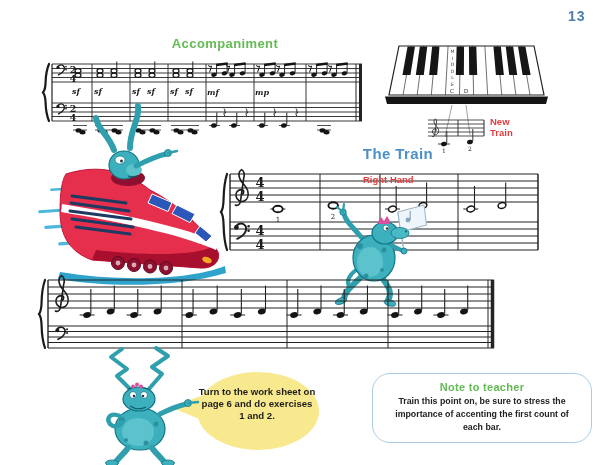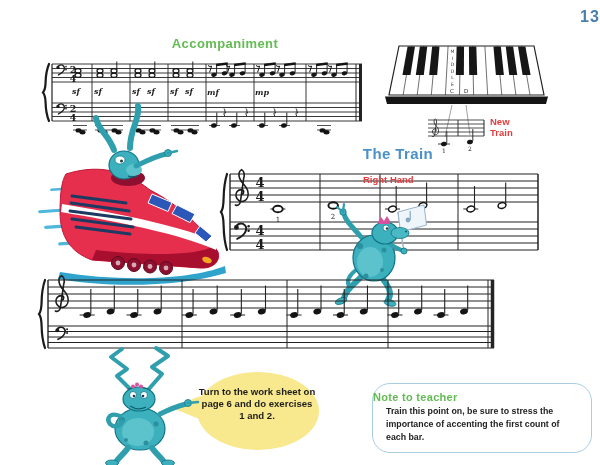--- a/index.html
+++ b/index.html
@@ -1,27 +1,27 @@
 <!DOCTYPE html>
 <html><head>
 <meta charset="utf-8">
 <style>
   html,body{margin:0;padding:0;background:#fff;}
   .page{position:relative;width:600px;height:465px;background:#ffffff;overflow:hidden;
         font-family:"Liberation Sans",sans-serif;}
   .page svg{position:absolute;left:0;top:0;}
   .txt{position:absolute;font-weight:bold;color:#1d1d1b;}
-  .page-num{left:580px;top:8px;font-size:16px;color:#4b7fab;letter-spacing:1px;}
+  .page-num{left:568px;top:8px;font-size:14px;color:#4b7fab;letter-spacing:1px;}
   .accomp-title{left:150px;top:36px;width:150px;text-align:center;font-size:13px;color:#63bb53;letter-spacing:.4px;}
   .train-title{left:330px;top:145px;width:136px;text-align:center;font-size:15px;color:#4b90c8;letter-spacing:.4px;}
   .rh-label{left:363px;top:126px;font-size:9.5px;color:#e23d3f;margin-top:48px;}
   .newnote-label{left:490px;top:117px;width:36px;font-size:9.5px;color:#e23d3f;line-height:1.15;}
   .bubble-text{left:198px;top:386px;width:118px;text-align:center;font-size:9.6px;line-height:1.25;color:#1d1d1b;}
-  .teacher-box{left:372px;top:383px;width:220px;height:70px;border:1.6px solid #a9cde2;border-radius:18px;
-               background:#fff;box-sizing:border-box;text-align:left;position:absolute;}
+  .teacher-box{left:372px;top:373px;width:220px;height:70px;border:1.6px solid #a9cde2;border-radius:18px;
+               background:#fff;box-sizing:border-box;text-align:center;position:absolute;}
   .teacher-title{margin-top:7px;font-size:11px;font-weight:bold;color:#63bb53;letter-spacing:.3px;}
   .teacher-body{margin:2px 13px 0;font-size:8.8px;font-weight:bold;line-height:1.5;color:#222;}
   svg text{font-family:"DejaVu Serif",serif;fill:#1c1c1c;}
   .dyn{font-size:8px;font-style:italic;font-weight:bold;text-anchor:middle;}
   .tsig{font-size:13px;font-weight:bold;text-anchor:middle;}
   .tsig-sm{font-size:9.5px;font-weight:bold;text-anchor:middle;}
   .finger{font-size:7px;text-anchor:middle;}
   .finger-sm{font-size:6px;text-anchor:middle;}
   .keylab{font-size:5.5px;text-anchor:middle;font-family:"DejaVu Sans",sans-serif;fill:#222;}
   .midlab{font-size:4.6px;text-anchor:middle;font-family:"DejaVu Sans",sans-serif;fill:#333;}

